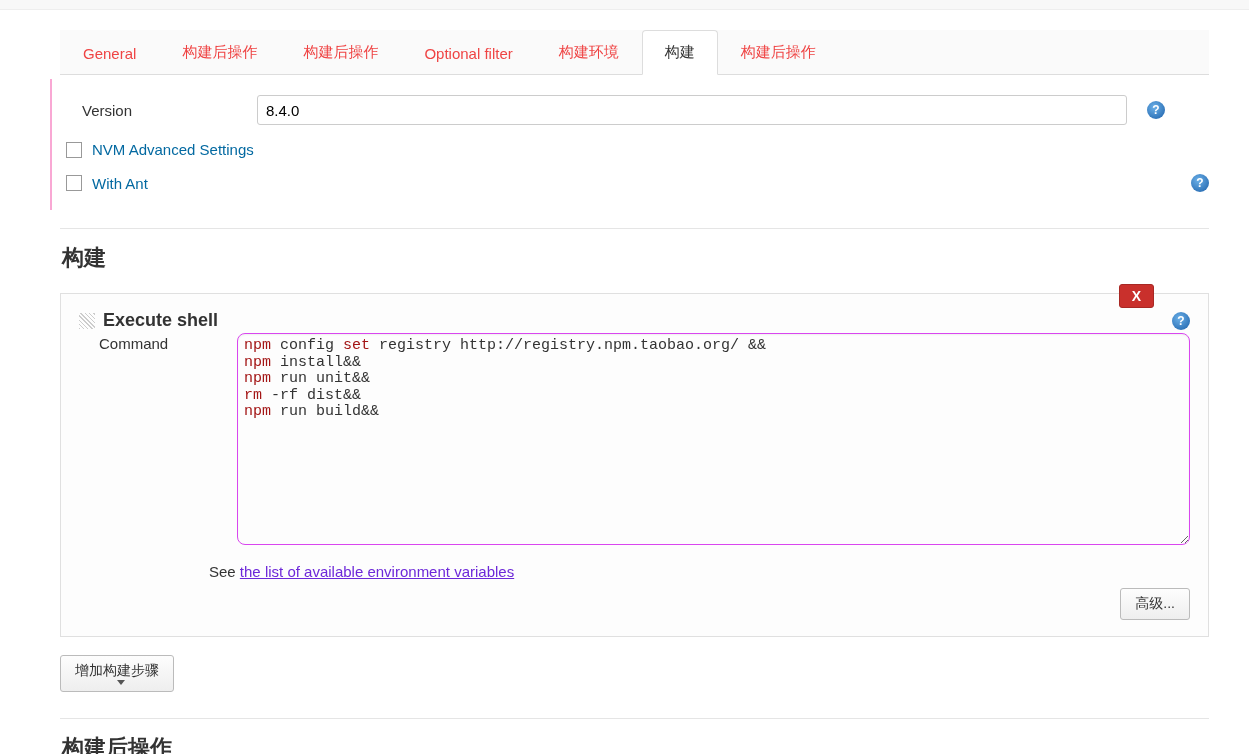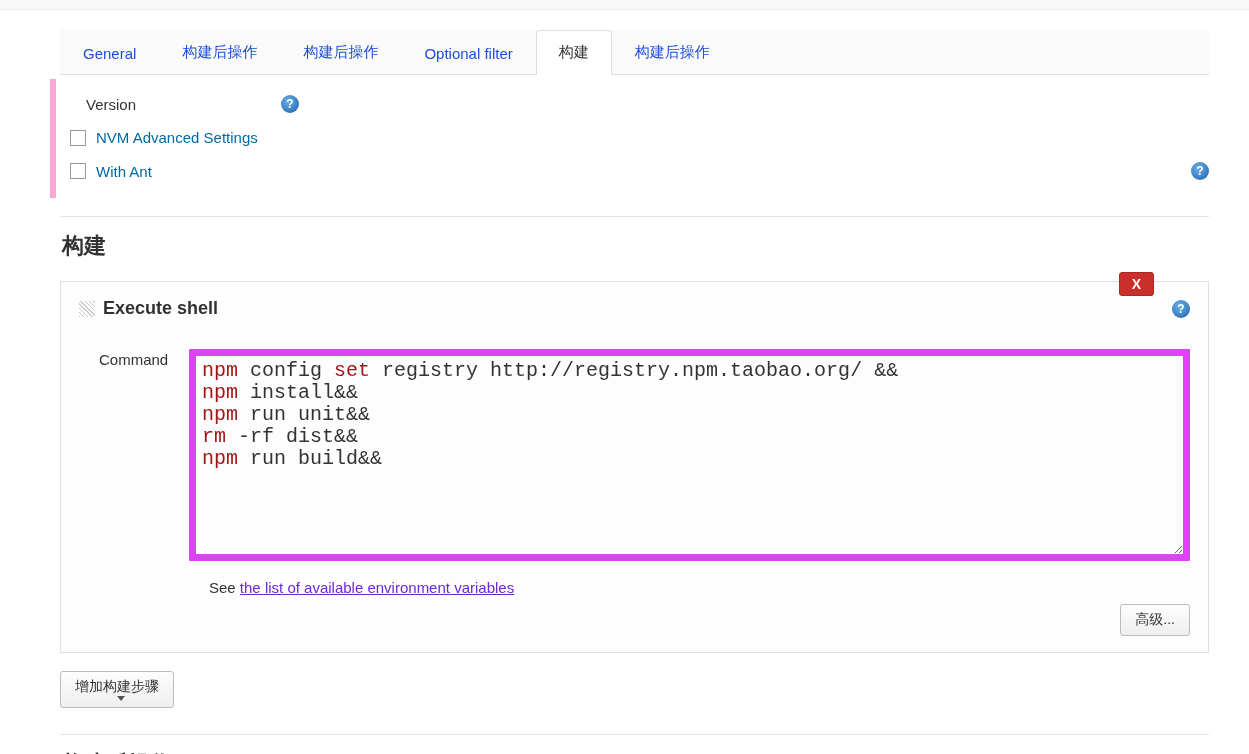--- a/index.html
+++ b/index.html
@@ -24,37 +24,37 @@
     .tabs-row {
       display: flex;
       align-items: flex-end;
       border-bottom: 1px solid #ddd;
       margin-top: 20px;
       padding-left: 0;
       background: #fafafa;
     }
     .tab {
       padding: 12px 22px 12px 22px;
-      color: #1d4ed8;
+      color: #ef4444;
       font-size: 15px;
       cursor: pointer;
       border: 1px solid transparent;
       margin-bottom: -1px;
       background: transparent;
     }
     .tab.active {
       color: #333;
       background: #fff;
       border: 1px solid #ddd;
       border-bottom: 1px solid #fff;
       border-radius: 4px 4px 0 0;
     }
     .section-body {
       padding: 8px 0 10px 3px;
-      border-left: 6px solid #f9a8d4;
+      border-left: 2px solid #f9a8d4;
       margin-left: -10px;
       padding-left: 10px;
       margin-top: 4px;
     }
     .form-row {
       display: flex;
       align-items: center;
       margin: 6px 0;
       padding: 2px 0;
     }
@@ -156,36 +156,37 @@
     .step-title {
       font-weight: bold;
       font-size: 18px;
     }
     .step-help {
       margin-left: auto;
     }
     .command-row {
       display: flex;
       align-items: flex-start;
-      margin-top: 30px;
+      margin-top: 2px;
+      gap: 48px;
     }
     .command-label {
       width: 110px;
       font-size: 15px;
       padding-top: 2px;
       padding-left: 20px;
     }
     .command-textarea {
       flex: 1;
       height: 212px;
-      border: 7px solid #d946ef;
-      border-radius: 1px;
+      border: 1px solid #d946ef;
+      border-radius: 8px;
       padding: 4px 6px;
       font-family: "Courier New", monospace;
-      font-size: 20px;
+      font-size: 15px;
       line-height: 1.1;
       resize: vertical;
       white-space: pre;
       overflow: auto;
       box-shadow: inset 0 1px 2px rgba(0,0,0,0.06);
     }
     .command-textarea .kw { color: #a31515; }
     .see-row {
       margin-left: 130px;
       font-size: 15px;
@@ -232,27 +233,29 @@
 <div class="page">
   <div class="top-spacer"></div>
 
   <div class="content-wrap">
 
     <div class="tabs-row">
       <div class="tab">General</div>
       <div class="tab">构建后操作</div>
       <div class="tab">构建后操作</div>
       <div class="tab">Optional filter</div>
+      <div class="tab">构建环境</div>
       <div class="tab active">构建</div>
       <div class="tab">构建后操作</div>
     </div>
 
     <div class="section-body">
       <div class="form-row">
         <div class="form-label">Version</div>
+        <input class="text-input" type="text" value="8.4.0" style="">
         <span class="help-icon">?</span>
       </div>
 
       <div class="checkbox-row">
         <div class="cb-wrap">
           <div class="checkbox"></div>
           <span class="checkbox-label">NVM Advanced Settings</span>
         </div>
       </div>
 

